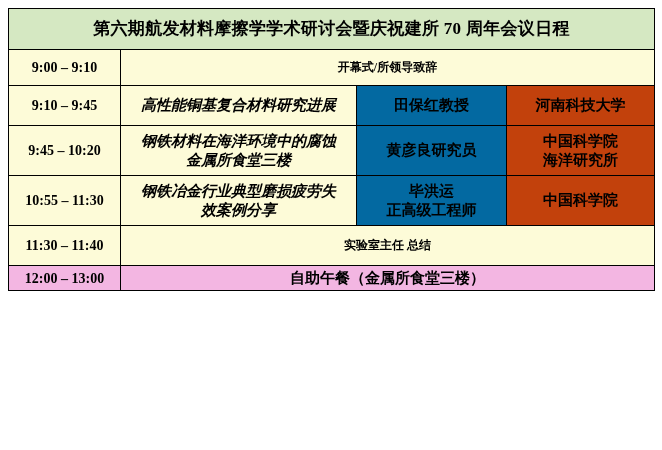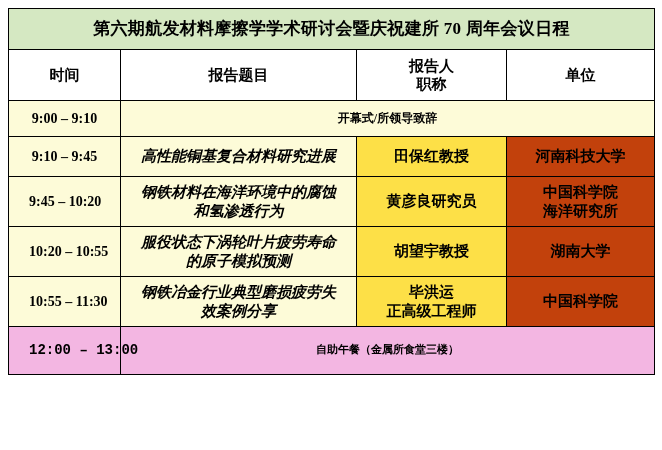--- a/index.html
+++ b/index.html
@@ -25,21 +25,21 @@
     border-collapse: collapse;
     table-layout: fixed;
     border: 1px solid #000000;
   }
   table.agenda td {
     border: 1px solid #000000;
     text-align: center;
     vertical-align: middle;
     color: #000000;
     line-height: 1.22;
-    padding: 3px 20px;
+    padding: 3px 8px;
   }
   .title-cell {
     background: #d5e8c2;
     font-size: 17px;
     font-weight: bold;
     letter-spacing: 0.3px;
     height: 34px;
     padding: 4px 2px;
   }
   .head-cell {
@@ -54,21 +54,21 @@
     font-weight: bold;
     white-space: nowrap;
   }
   .topic-cell {
     background: #fdfbd8;
     font-size: 15px;
     font-weight: bold;
     font-style: italic;
   }
   .speaker-cell {
-    background: #fde047;
+    background: #0369a1;
     font-size: 15px;
     font-weight: bold;
   }
   .org-cell {
     background: #c2410c;
     font-size: 15px;
     font-weight: bold;
   }
   .span-cell {
     background: #fdfbd8;
@@ -76,105 +76,91 @@
     font-weight: bold;
   }
   .lunch-time {
     background: #f3b6e2;
     font-size: 14px;
     font-weight: bold;
     white-space: nowrap;
   }
   .lunch-text {
     background: #f3b6e2;
-    font-size: 11px;
+    font-size: 15px;
     font-weight: bold;
   }
   .row-h-open { height: 36px; }
   .row-h-1 { height: 40px; margin-top: 39px; }
   .row-h-2 { height: 50px; margin-left: 20px; }
   .row-h-3 { height: 50px; }
   .row-h-4 { height: 50px; }
   .row-h-summary { height: 40px; }
-  .row-h-lunch { height: 48px; font-family: Liberation Mono, monospace; }
+  .row-h-lunch { height: 24px; }
   .two-line span { display: block; }
 </style>
 </head>
 <body>
 
 <div class="page">
   <table class="agenda">
     <colgroup>
       <col style="width:112px">
       <col style="width:236px">
       <col style="width:150px">
       <col style="width:148px">
     </colgroup>
     <tbody>
       <tr>
         <td class="title-cell" colspan="4">第六期航发材料摩擦学学术研讨会暨庆祝建所 70 周年会议日程</td>
-      </tr>
-      <tr>
-        <td class="head-cell">时间</td>
-        <td class="head-cell">报告题目</td>
-        <td class="head-cell two-line">
-          <span>报告人</span>
-          <span>职称</span>
-        </td>
-        <td class="head-cell">单位</td>
       </tr>
 
       <tr class="row-h-open">
         <td class="time-cell">9:00 – 9:10</td>
         <td class="span-cell" colspan="3">开幕式/所领导致辞</td>
       </tr>
 
       <tr class="row-h-1">
         <td class="time-cell">9:10 – 9:45</td>
         <td class="topic-cell">高性能铜基复合材料研究进展</td>
         <td class="speaker-cell">田保红教授</td>
         <td class="org-cell">河南科技大学</td>
       </tr>
 
       <tr class="row-h-2">
         <td class="time-cell">9:45 – 10:20</td>
         <td class="topic-cell two-line">
           <span>钢铁材料在海洋环境中的腐蚀</span>
-          <span>和氢渗透行为</span>
+          <span>金属所食堂三楼</span>
         </td>
         <td class="speaker-cell">黄彦良研究员</td>
         <td class="org-cell two-line">
           <span>中国科学院</span>
           <span>海洋研究所</span>
         </td>
       </tr>
 
-      <tr class="row-h-3">
-        <td class="time-cell">10:20 – 10:55</td>
-        <td class="topic-cell two-line">
-          <span>服役状态下涡轮叶片疲劳寿命</span>
-          <span>的原子模拟预测</span>
-        </td>
-        <td class="speaker-cell">胡望宇教授</td>
-        <td class="org-cell">湖南大学</td>
-      </tr>
 
       <tr class="row-h-4">
         <td class="time-cell">10:55 – 11:30</td>
         <td class="topic-cell two-line">
           <span>钢铁冶金行业典型磨损疲劳失</span>
           <span>效案例分享</span>
         </td>
         <td class="speaker-cell two-line">
           <span>毕洪运</span>
           <span>正高级工程师</span>
         </td>
         <td class="org-cell">中国科学院</td>
       </tr>
 
+      <tr class="row-h-summary">
+        <td class="time-cell">11:30 – 11:40</td>
+        <td class="span-cell" colspan="3">实验室主任  总结</td>
+      </tr>
 
       <tr class="row-h-lunch">
         <td class="lunch-time">12:00 – 13:00</td>
         <td class="lunch-text" colspan="3">自助午餐（金属所食堂三楼）</td>
       </tr>
     </tbody>
   </table>
 </div>
 
 </body></html>

